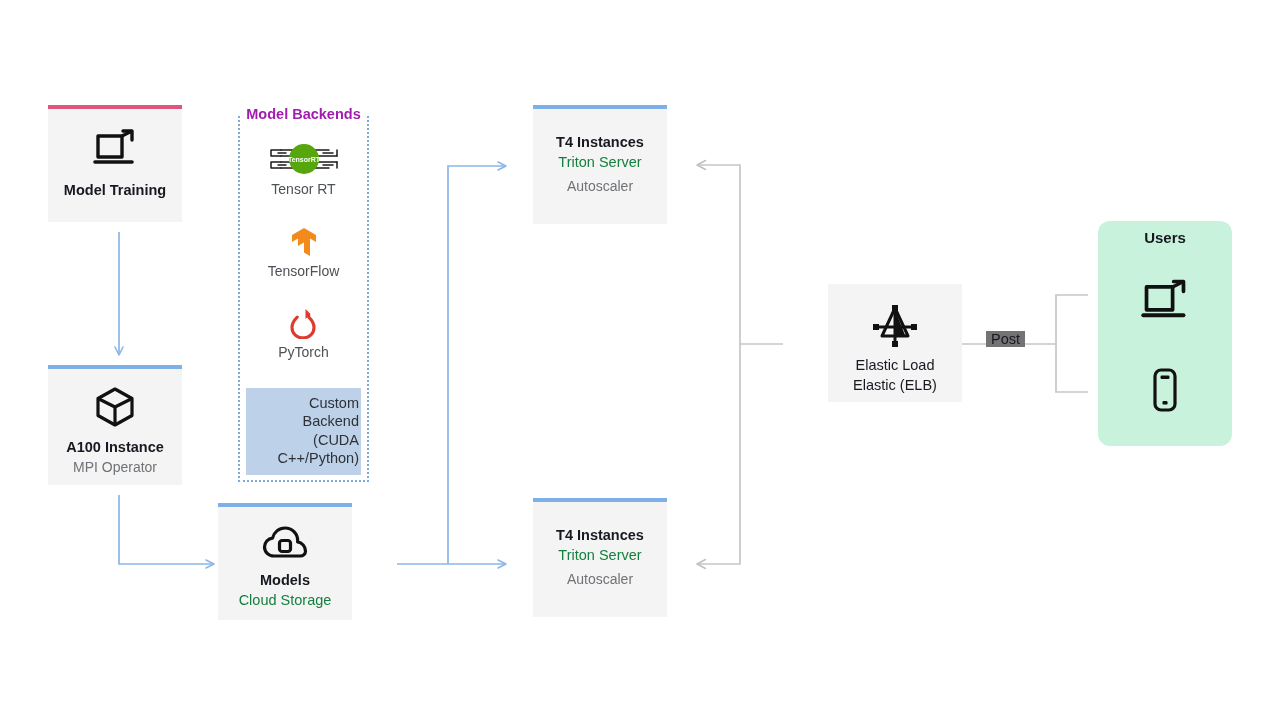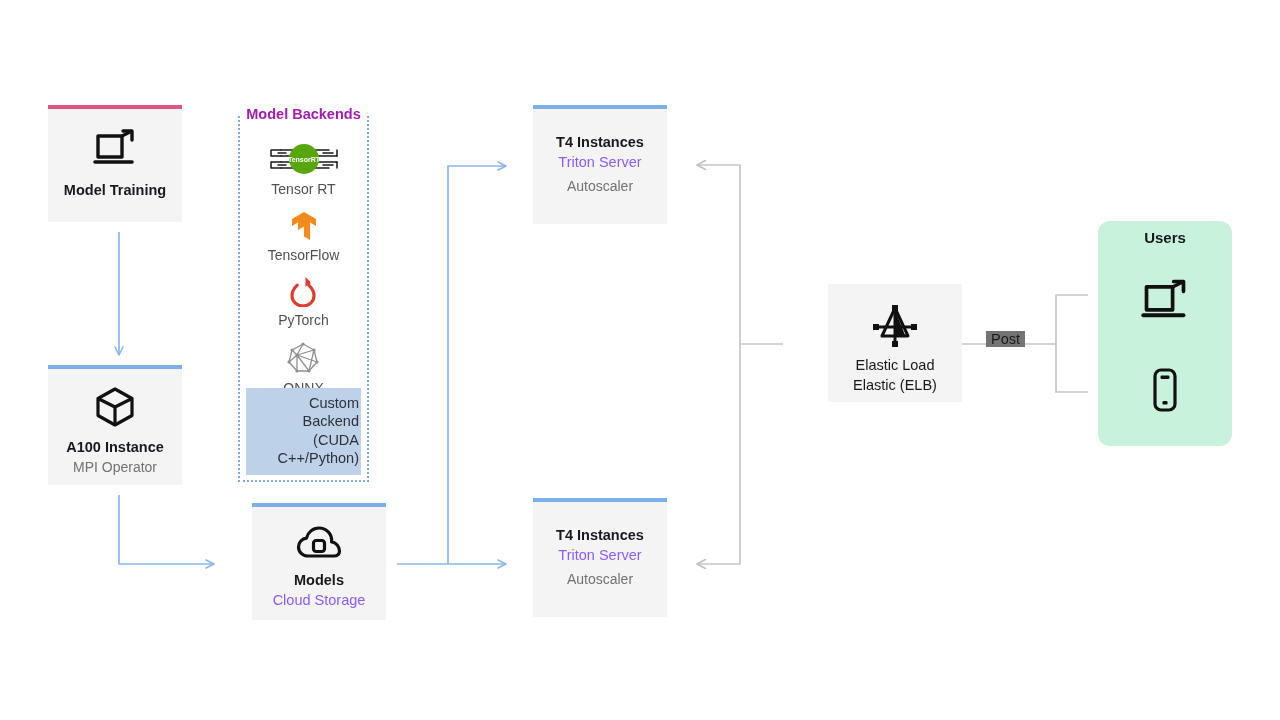--- a/index.html
+++ b/index.html
@@ -48,42 +48,42 @@
   }
   .node .title {
     font-weight: bold;
     font-size: 14.5px;
     color: #16191f;
     line-height: 1.35;
     text-align: center;
   }
   .node .sub {
     font-size: 14.5px;
-    color: #8b5cf6;
+    color: #15803d;
     line-height: 1.35;
     text-align: center;
   }
   .node .sub2 {
     font-size: 14px;
     color: #6f7276;
     line-height: 1.4;
     text-align: center;
   }
 
   
   #model-training {
     left: 48px; top: 105px; width: 134px; height: 117px;
     padding-top: 22px;
   }
   #a100-instance {
     left: 48px; top: 365px; width: 134px; height: 120px;
     padding-top: 20px;
   }
   #models-node {
-    left: 252px; top: 503px; width: 134px; height: 117px;
+    left: 218px; top: 503px; width: 134px; height: 117px;
     padding-top: 20px;
   }
   #t4-top {
     left: 533px; top: 105px; width: 134px; height: 119px;
     padding-top: 28px;
   }
   #t4-bottom {
     left: 533px; top: 498px; width: 134px; height: 119px;
     padding-top: 28px;
   }
@@ -121,21 +121,21 @@
     font-size: 14px;
     color: #4c5156;
     line-height: 1.25;
   }
   #backend-list {
     position: absolute;
     left: 0; right: 0; top: 24px;
     display: flex;
     flex-direction: column;
     align-items: center;
-    gap: 11px;
+    gap: 27px;
   }
   #custom-backend {
     position: absolute;
     left: 6px; right: 6px; bottom: 5px;
     background: #bdd1e8;
     padding: 6px 2px 7px;
     font-size: 14.5px;
     color: #2d3238;
     text-align: right;
     line-height: 1.28;

